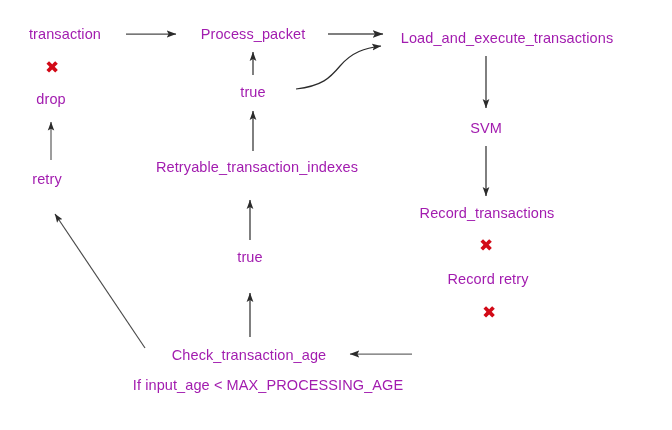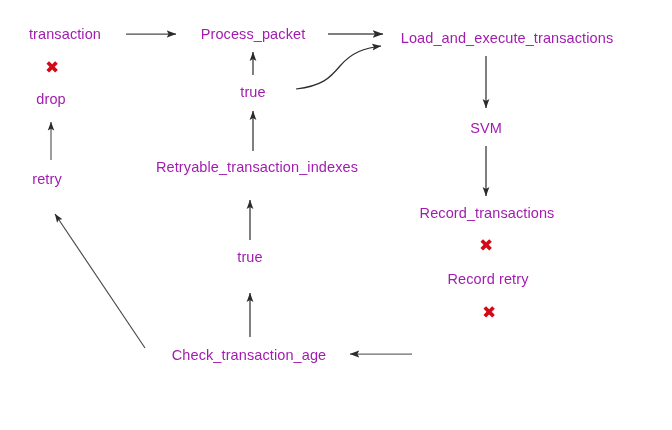--- a/index.html
+++ b/index.html
@@ -92,20 +92,21 @@
   </svg>
 
   <div class="node c" style="left:65px;top:34px">transaction</div>
   <div class="node c" style="left:51px;top:99px">drop</div>
   <div class="node c" style="left:47px;top:179px">retry</div>
   <div class="node c" style="left:253px;top:34px">Process_packet</div>
   <div class="node c" style="left:253px;top:92px">true</div>
   <div class="node c" style="left:257px;top:167px">Retryable_transaction_indexes</div>
   <div class="node c" style="left:250px;top:257px">true</div>
   <div class="node c" style="left:249px;top:355px">Check_transaction_age</div>
+  <div class="node c" style="left:268px;top:385px">If input_age &lt; MAX_PROCESSING_AGE</div>
   <div class="node c" style="left:507px;top:38px">Load_and_execute_transactions</div>
   <div class="node c" style="left:486px;top:128px">SVM</div>
   <div class="node c" style="left:487px;top:213px">Record_transactions</div>
   <div class="node c" style="left:488px;top:279px">Record retry</div>
 
   <div class="xmark" style="left:52px;top:67px;color:#d20a17">✖</div>
   <div class="xmark" style="left:486px;top:245px;color:#d20a17">✖</div>
   <div class="xmark" style="left:489px;top:312px;color:#d20a17">✖</div>
 
   <svg id="watermark" viewBox="0 0 186 72">

